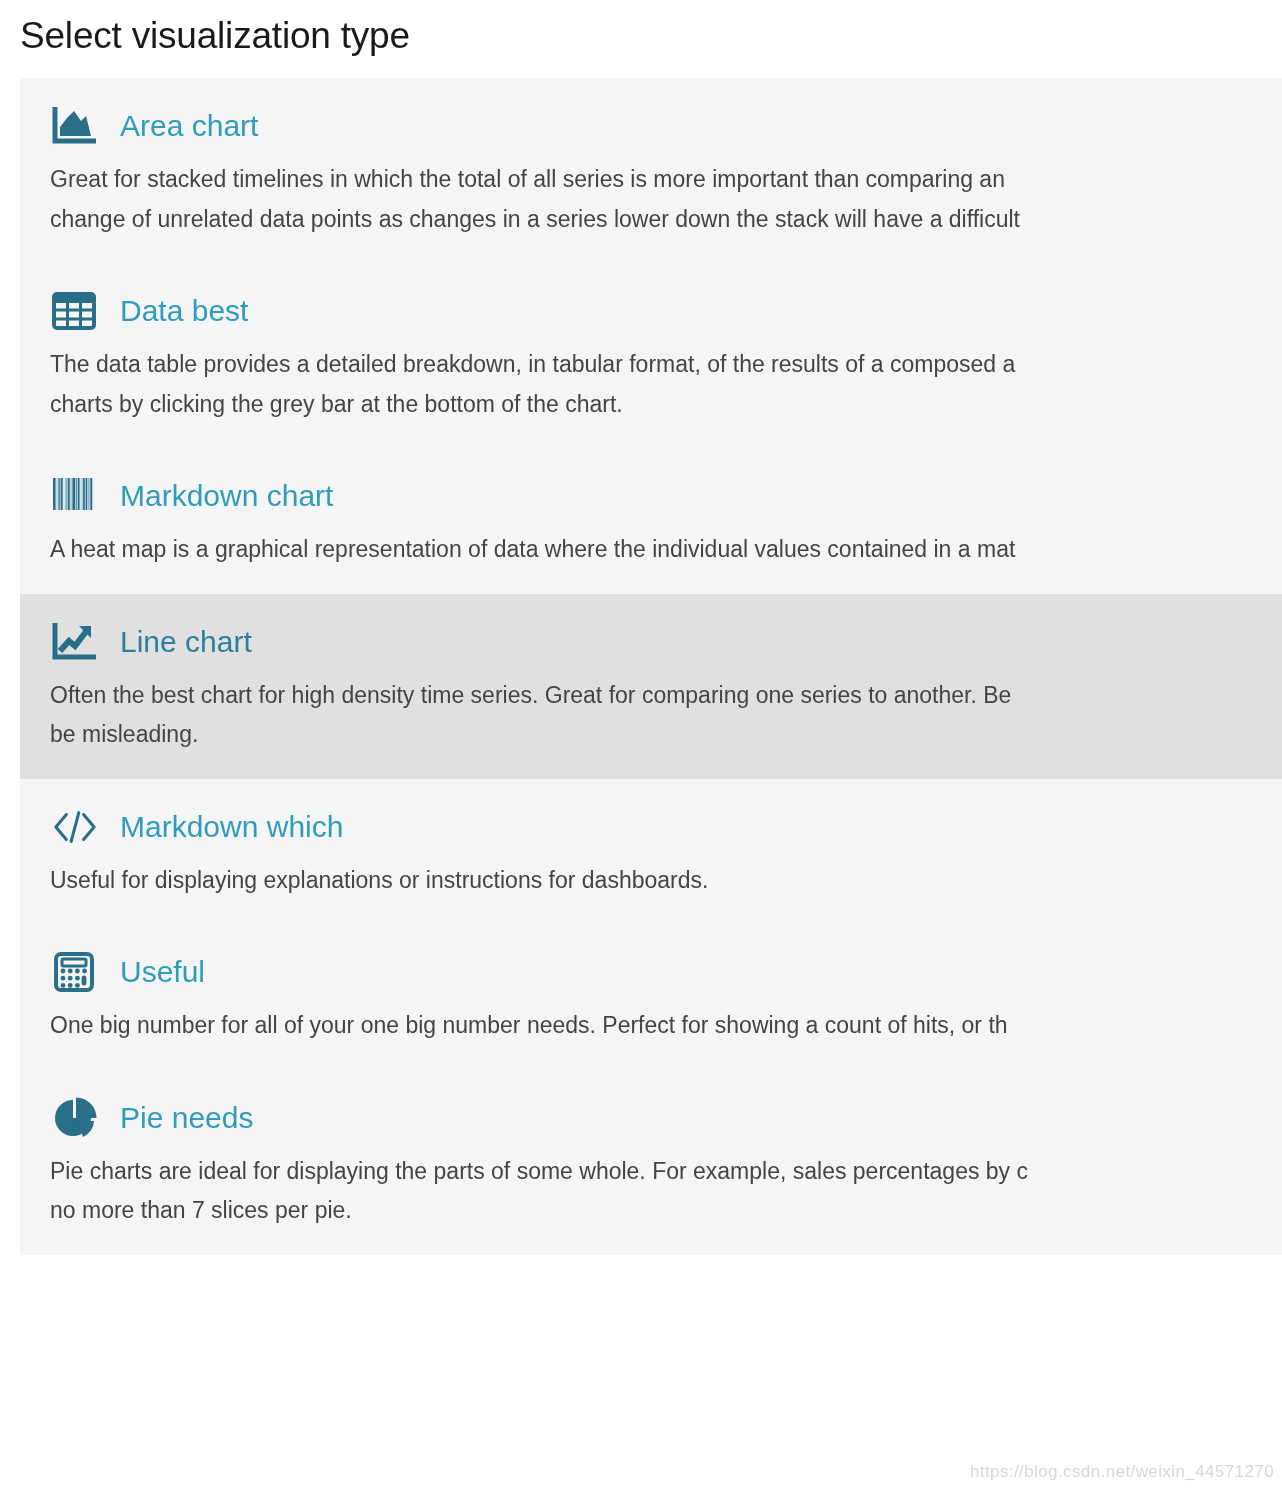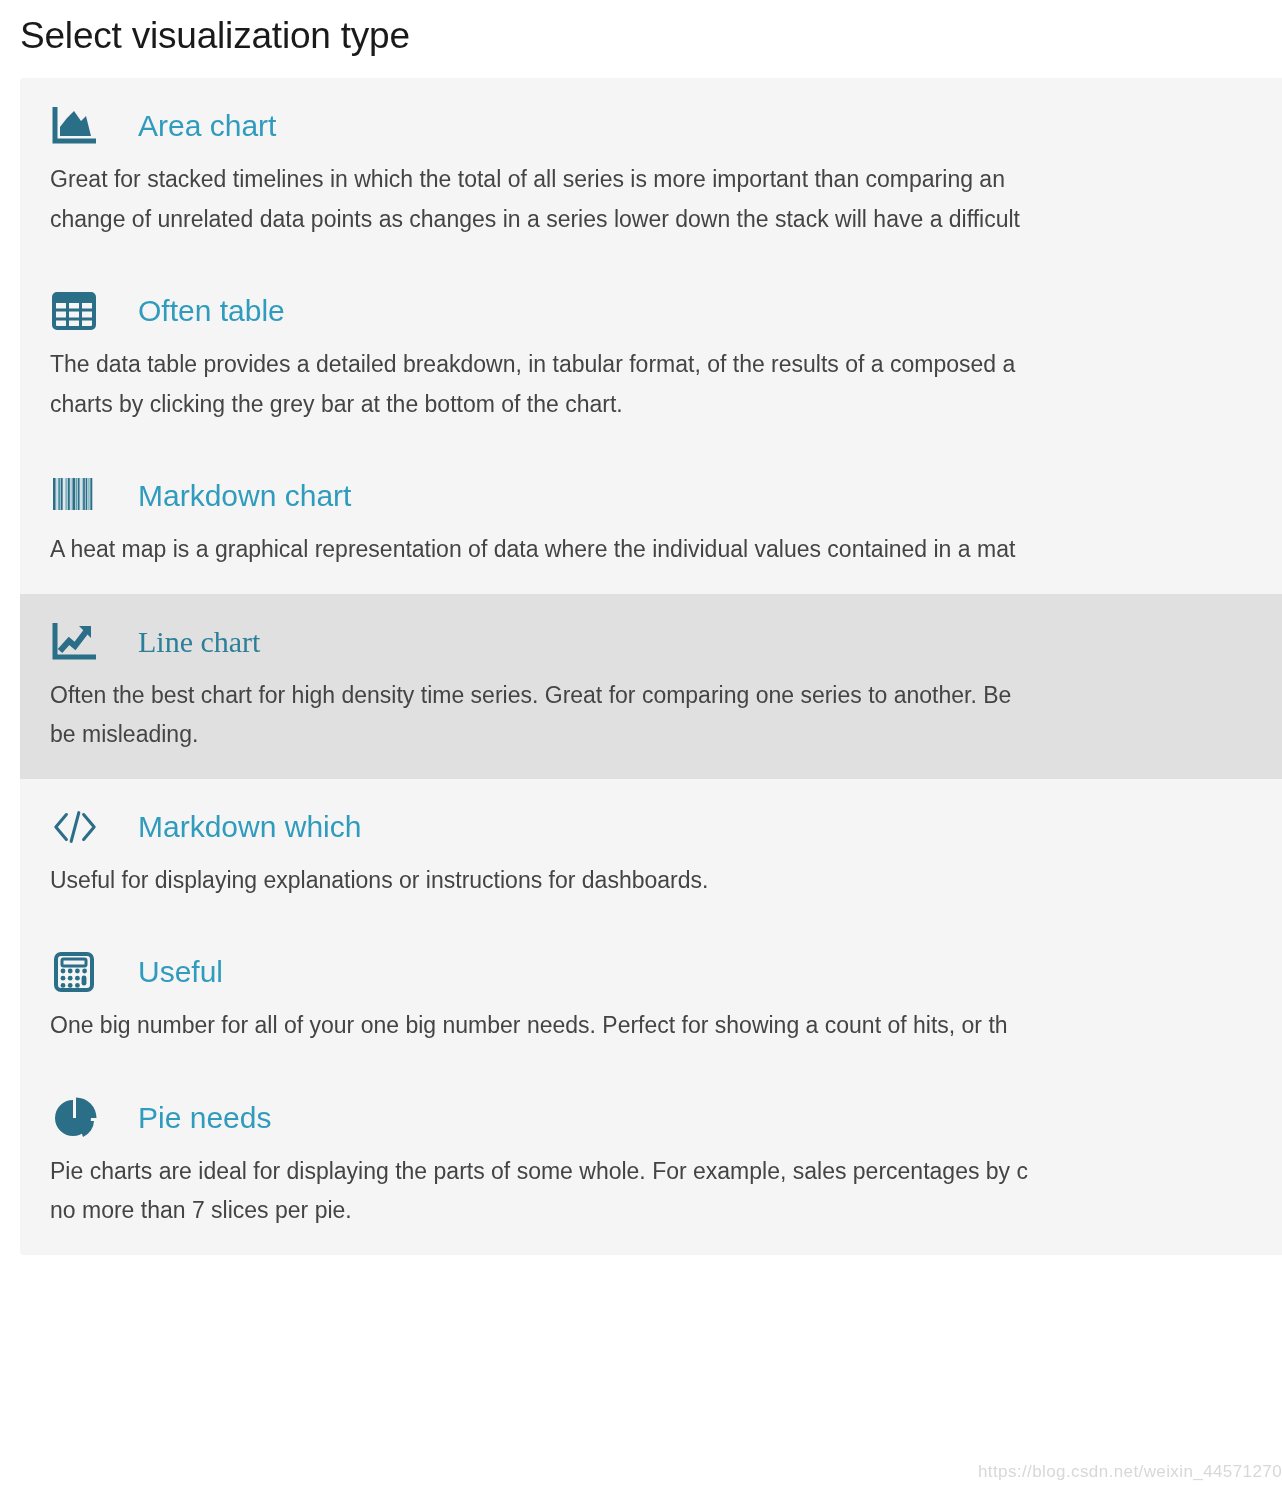--- a/index.html
+++ b/index.html
@@ -66,38 +66,38 @@
     align-items: center;
     justify-content: flex-start;
     color: #2b6e87;
   }
   .vis-icon svg { display: block; }
 
   .vis-title {
     font-size: 30px;
     font-weight: 400;
     color: #2f9bbd;
-    margin-left: 40px;
+    margin-left: 22px;
     line-height: 1;
     white-space: nowrap;
   }
-  .is-selected .vis-title { color: #2b7f99; font-family: Liberation Serif, serif; }
+  .is-selected .vis-title { color: #2b7f99; }
 
   .vis-desc {
     font-size: 23px;
     line-height: 1.72;
     color: #444444;
     padding: 12px 0 0 30px;
     white-space: nowrap;
   }
   .vis-desc span { display: block; white-space: nowrap; }
 
   .watermark {
     position: absolute;
-    right: 0;
+    right: 8px;
     bottom: 8px;
     font-size: 17px;
     color: #d8d8d8;
     letter-spacing: 0.4px;
     font-family: "Liberation Sans", sans-serif;
     pointer-events: none;
   }
 </style>
 </head>
 <body>
@@ -127,21 +127,21 @@
           <span class="vis-icon">
             <svg width="44" height="42" viewBox="0 0 44 42">
               <rect x="2" y="4" width="40" height="34" rx="3" fill="none" stroke="currentColor" stroke-width="4"></rect>
               <rect x="4" y="6" width="36" height="7" fill="currentColor"></rect>
               <line x1="2" y1="20" x2="42" y2="20" stroke="currentColor" stroke-width="3"></line>
               <line x1="2" y1="29" x2="42" y2="29" stroke="currentColor" stroke-width="3"></line>
               <line x1="15.5" y1="13" x2="15.5" y2="38" stroke="currentColor" stroke-width="3"></line>
               <line x1="28.5" y1="13" x2="28.5" y2="38" stroke="currentColor" stroke-width="3"></line>
             </svg>
           </span>
-          <span class="vis-title">Often table</span>
+          <span class="vis-title">Data best</span>
         </div>
         <div class="vis-desc">
           <span>The data table provides a detailed breakdown, in tabular format, of the results of a composed a</span>
           <span>charts by clicking the grey bar at the bottom of the chart.</span>
         </div>
       </div>
       <div class="vis-item">
         <div class="vis-head">
           <span class="vis-icon">
             <svg width="46" height="42" viewBox="0 0 46 42">

